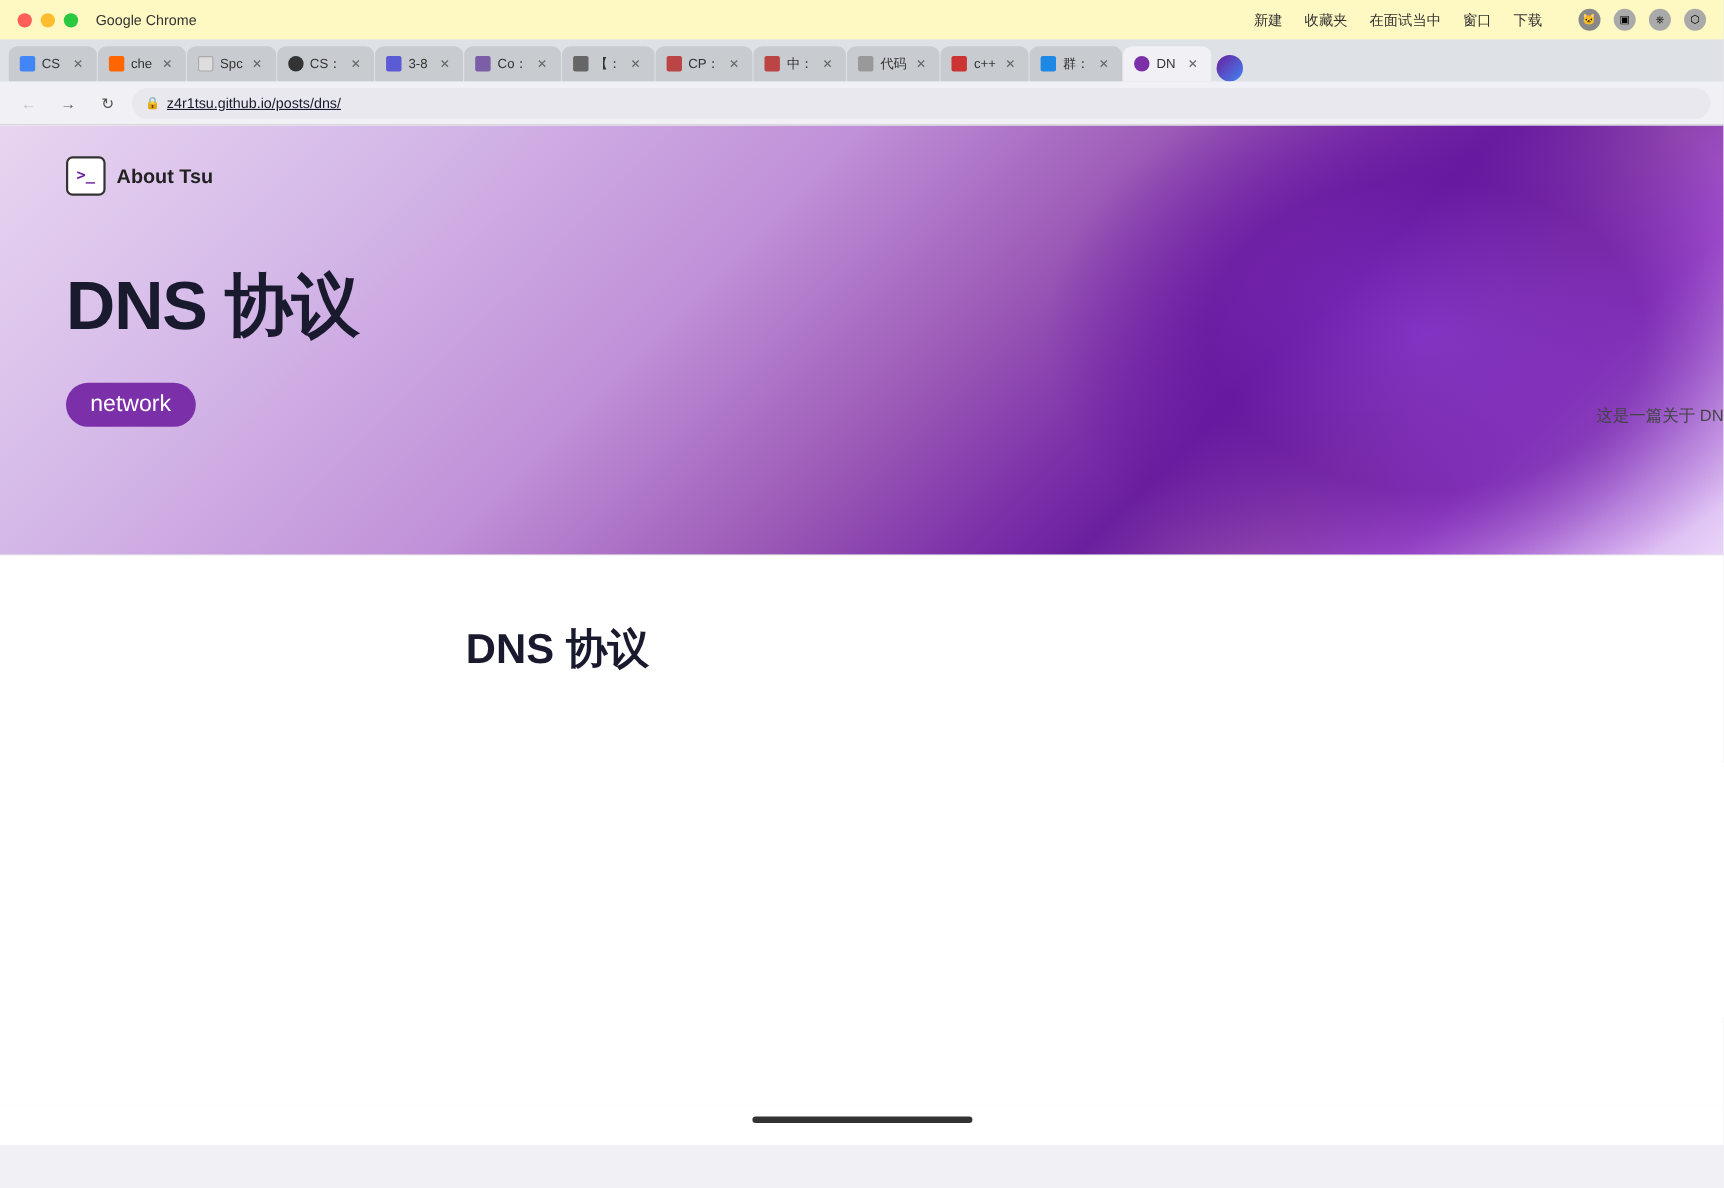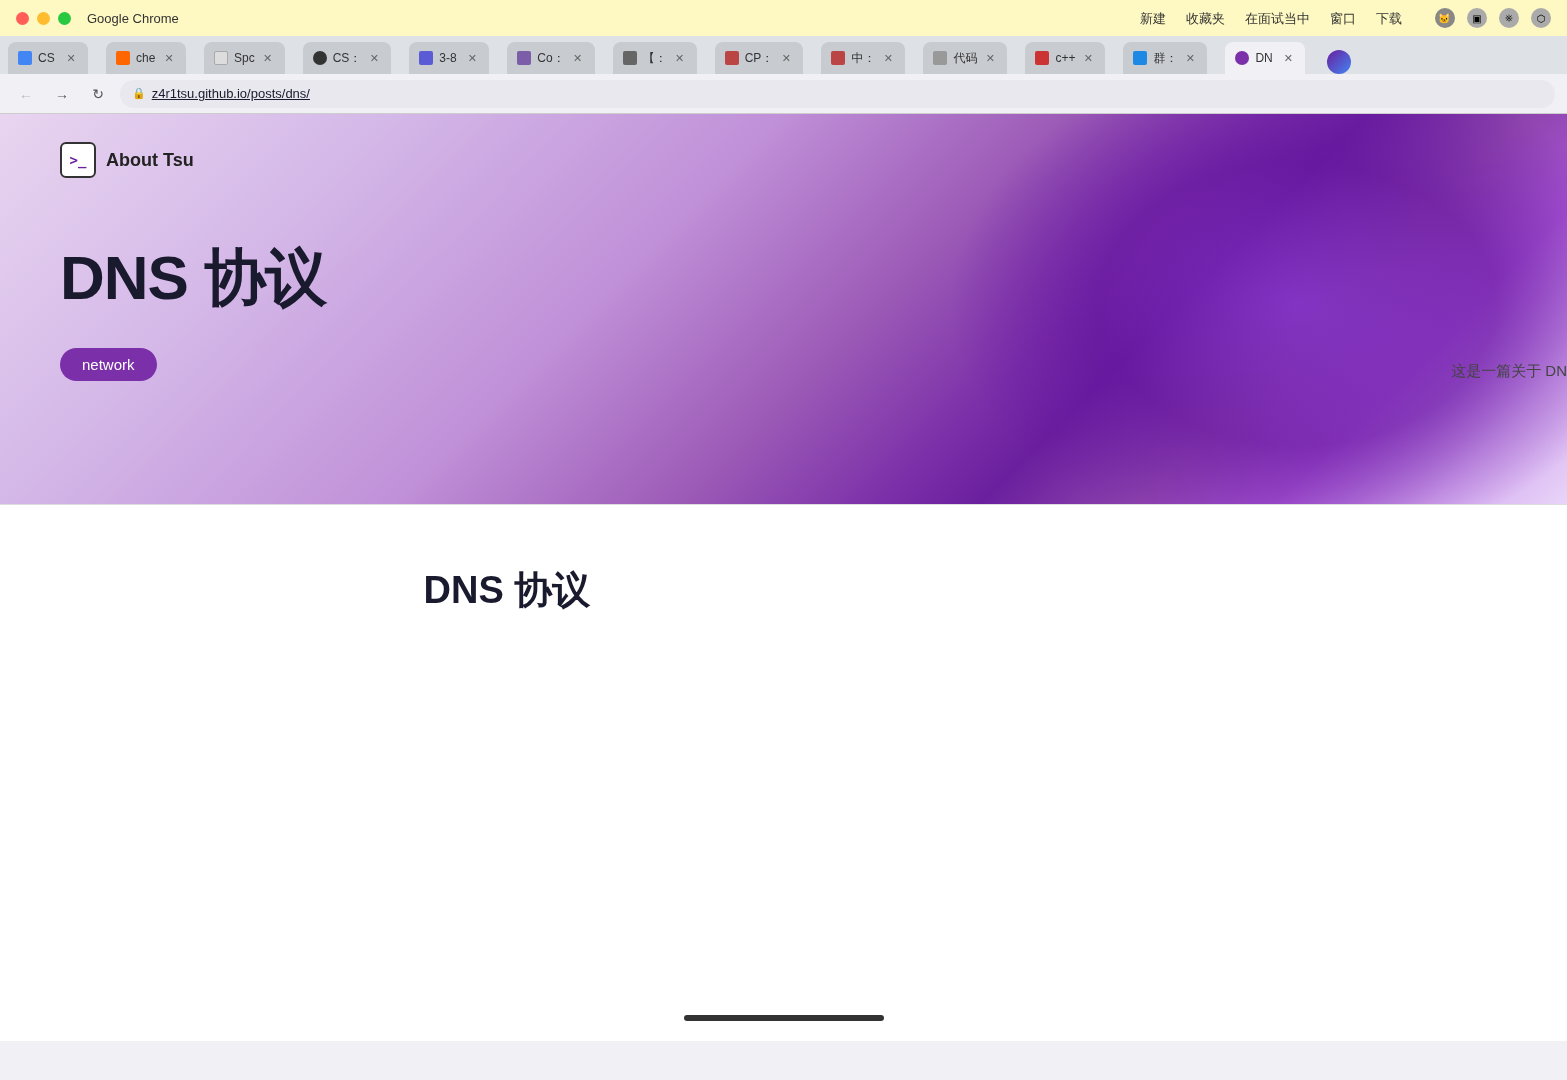--- a/index.html
+++ b/index.html
@@ -50,21 +50,21 @@
     .icon-circle { width: 20px; height: 20px; border-radius: 50%; background: #aaa; display: flex; align-items: center; justify-content: center; font-size: 10px; }
 
     
     .tab-bar {
       display: flex;
       align-items: flex-end;
       height: 38px;
       background: #dee1e6;
       padding: 0 8px;
       overflow: hidden;
-      gap: 18px;
+      gap: 1px;
     }
     .tab {
       display: flex;
       align-items: center;
       height: 32px;
       padding: 0 10px;
       background: #c8cbd0;
       border-radius: 8px 8px 0 0;
       font-size: 12px;
       color: #333;
@@ -223,21 +223,21 @@
       color: #1a1a2e;
       letter-spacing: -1px;
       margin-bottom: 28px;
     }
     .hero-tag {
       display: inline-block;
       background: #7b2fa8;
       color: #fff;
       padding: 8px 22px;
       border-radius: 20px;
-      font-size: 15px;
+      font-size: 21px;
       font-weight: 500;
       cursor: pointer;
     }
     .hero-description {
       position: absolute;
       right: 0;
       bottom: 30px;
       font-size: 15px;
       color: #444;
       max-width: 300px;

